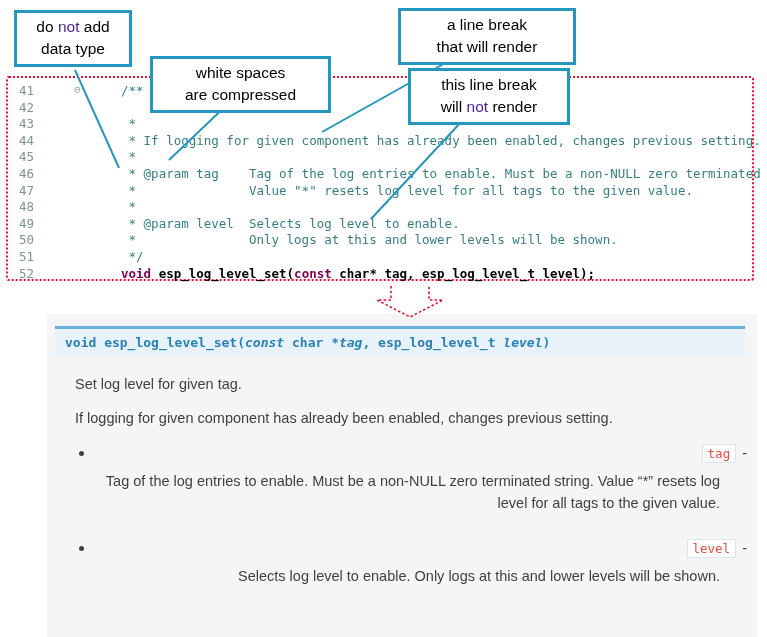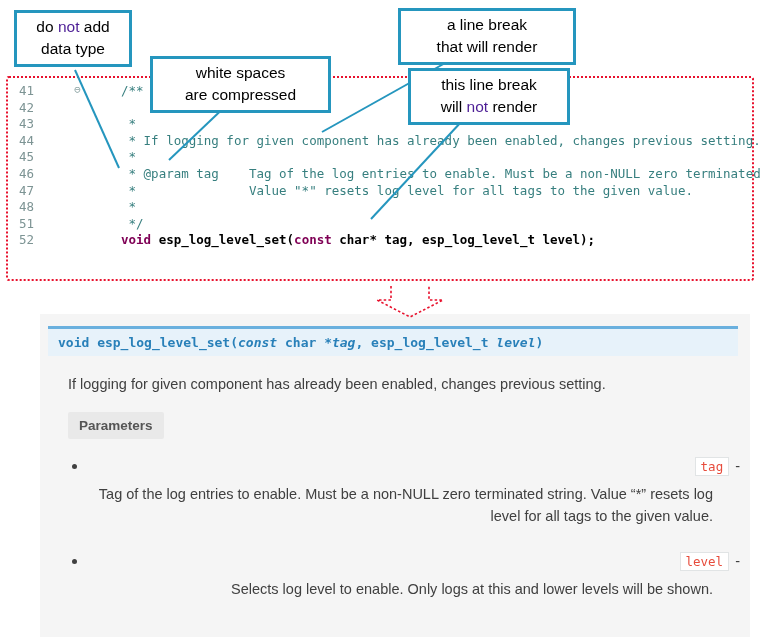--- a/index.html
+++ b/index.html
@@ -33,21 +33,21 @@
   #box1 { left:14px;  top:10px;  width:118px; }
   #box2 { left:150px; top:42px;  width:181px;margin-top:14px; }
   #box3 { left:398px; top:8px;   width:178px; }
   #box4 { left:408px; top:68px;  width:162px; }
 
   
   .overlay { position:absolute; left:0; top:0; z-index:5; pointer-events:none; }
 
   
   .docs {
-    position:absolute; left:40px; top:314px; width:710px; height:323px;
+    position:absolute; left:47px; top:314px; width:710px; height:323px;
     background:#f5f5f5; z-index:1; box-sizing:border-box; padding:12px 10px 0 8px;
   }
   .sig {
     background:#e7f2fa; border-top:3px solid #6ab0de; padding:6px 10px;
     font:bold 13px "DejaVu Sans Mono","Liberation Mono",monospace;
     color:#2980b9; margin:0 2px 20px 0; white-space:pre;
   }
   .s-kwi, .s-param { font-style:italic; }
   .dp { margin:0 0 18px 20px; font-size:14.5px; color:#404040; }
   .plabel {
@@ -102,20 +102,30 @@
       <span class="lnum">47</span>
         <span class="fold"></span>
         <span class="ctext comment"> *               Value "*" resets log level for all tags to the given value.</span>
     </div>
     <div class="cline">
       <span class="lnum">48</span>
         <span class="fold"></span>
         <span class="ctext comment"> *</span>
     </div>
     <div class="cline">
+      <span class="lnum">49</span>
+        <span class="fold"></span>
+        <span class="ctext comment"> * @param level  Selects log level to enable.</span>
+    </div>
+    <div class="cline">
+      <span class="lnum">50</span>
+        <span class="fold"></span>
+        <span class="ctext comment"> *               Only logs at this and lower levels will be shown.</span>
+    </div>
+    <div class="cline">
       <span class="lnum">51</span>
         <span class="fold"></span>
         <span class="ctext comment"> */</span>
     </div>
     <div class="cline bold52">
       <span class="lnum">52</span>
         <span class="fold"></span>
         <span class="ctext"><span class="kw">void </span><span class="fnname">esp_log_level_set(</span><span class="kw">const</span><span> char* tag, esp_log_level_t level);</span></span>
     </div>
   </div>
@@ -141,23 +151,23 @@
     <span>that will render</span>
   </div>
   <div class="callout" id="box4">
     <span>this line break</span><br>
     <span>will </span><span class="red">not</span><span> render</span>
   </div>
 
   <div class="docs">
     <div class="sig"><span class="s-kw">void </span><span class="s-name">esp_log_level_set</span><span>(</span><span class="s-kwi">const </span><span class="s-type">char *</span><span class="s-param">tag</span><span>, </span><span class="s-type">esp_log_level_t </span><span class="s-param">level</span><span>)</span></div>
 
+    <p class="dp">Set log level for given tag.</p>
     <p class="dp">If logging for given component has already been enabled, changes previous setting.</p>
 
-    <div class="plabel">Parameters</div>
 
     <ul class="plist">
       <li>
         <div class="pline">
           <code class="pchip">tag</code><span class="pdash">-</span>
         </div>
         <div class="pdesc">Tag of the log entries to enable. Must be a non-NULL zero terminated string. Value “*” resets log level for all tags to the given value.</div>
       </li>
       <li>
         <div class="pline">

